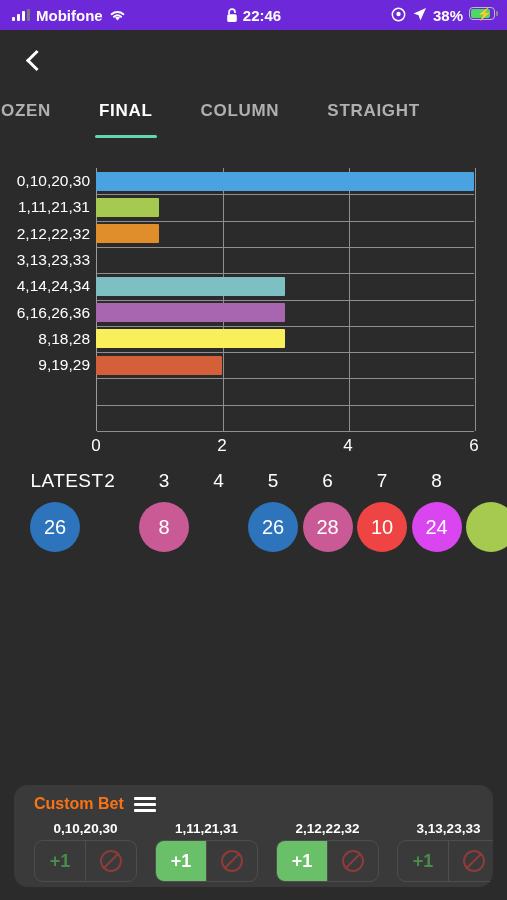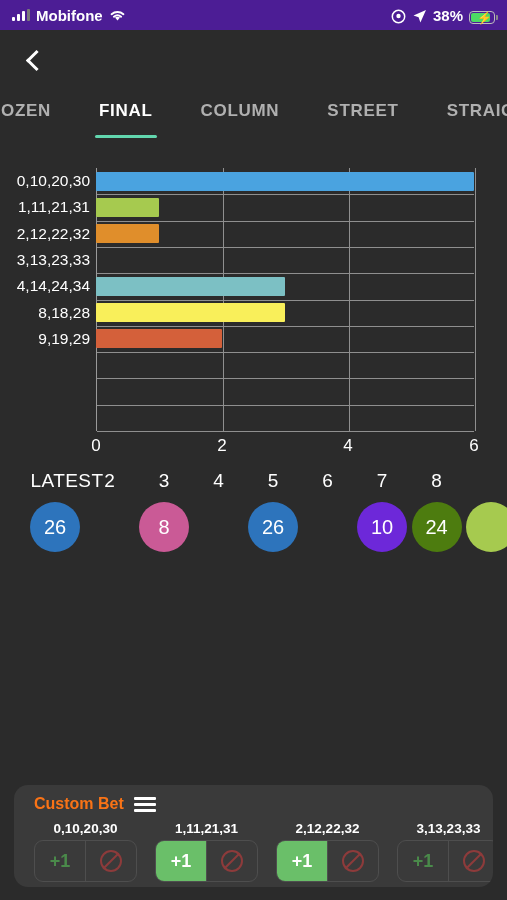--- a/index.html
+++ b/index.html
@@ -8,27 +8,27 @@
     background:#2b2b2b;
     font-family:"Liberation Sans", sans-serif;
     color:#ffffff;
     overflow:hidden;
     position:relative;
   }
 
   
   .statusbar{
     position:absolute; top:0; left:0; width:507px; height:30px;
-    background:#4c1d95; display:flex; align-items:center;
+    background:#6d28d9; display:flex; align-items:center;
     padding:0 12px; font-size:15px; font-weight:bold;
   }
   .sb-left{ display:flex; align-items:center; gap:6px; }
   .sb-center{ position:absolute; left:0; right:0; display:flex;
     justify-content:center; align-items:center; gap:5px; pointer-events:none; }
-  .sb-right{ margin-left:auto; display:flex; align-items:flex-end; gap:6px; }
+  .sb-right{ margin-left:auto; display:flex; align-items:flex-start; gap:6px; }
   .bars{ display:flex; align-items:flex-end; gap:2px; height:12px; }
   .bars i{ display:block; width:3px; background:#fff; border-radius:1px; }
   .bars i:nth-child(1){ height:4px; }
   .bars i:nth-child(2){ height:7px; }
   .bars i:nth-child(3){ height:10px; }
   .bars i:nth-child(4){ height:12px; background:#7a7a7a; }
   .carrier{ font-size:15px; font-weight:bold; letter-spacing:0px; }
   .batt{ position:relative; width:26px; height:13px; border:1.6px solid #bdbdbd;
     border-radius:4px; }
   .batt::after{ content:""; position:absolute; right:-4px; top:3.5px;
@@ -116,20 +116,27 @@
         <i></i>
         <i></i>
       </span>
     <span class="carrier">Mobifone</span>
     <svg width="17" height="13" viewBox="0 0 17 13">
       <path d="M8.5 11.6 L11 8.6 A4.2 4.2 0 0 0 6 8.6 Z" fill="#fff"></path>
       <path d="M2.6 5.2 A9 9 0 0 1 14.4 5.2" stroke="#fff" stroke-width="2" fill="none" stroke-linecap="round"></path>
       <path d="M4.9 7.7 A5.6 5.6 0 0 1 12.1 7.7" stroke="#fff" stroke-width="2" fill="none" stroke-linecap="round"></path>
     </svg>
   </div>
+  <div class="sb-center">
+    <svg width="12" height="15" viewBox="0 0 12 15">
+      <path d="M3 6.5 V4.2 A3 3 0 0 1 9 4.2 V5" stroke="#fff" stroke-width="1.7" fill="none"></path>
+      <rect x="1.2" y="6.3" width="9.6" height="7.6" rx="1.6" fill="#fff"></rect>
+    </svg>
+    <span>22:46</span>
+  </div>
   <div class="sb-right">
     <svg width="15" height="15" viewBox="0 0 15 15">
       <circle cx="7.5" cy="7.5" r="6.2" stroke="#fff" stroke-width="1.5" fill="none"></circle>
       <circle cx="7.5" cy="7" r="2.2" fill="#fff"></circle>
     </svg>
     <svg width="15" height="15" viewBox="0 0 15 15">
       <path d="M14 1 L1.5 6.4 L6.6 8.3 L8.4 13.4 Z" fill="#fff"></path>
     </svg>
     <span class="pct">38%</span>
     <span class="batt">
@@ -142,21 +149,20 @@
 <div class="navbar">
   <div class="backbtn">
     <span class="chev"></span>
   </div>
 </div>
 
 <div class="tabs">
     <div class="tab first">DOZEN</div>
     <div class="tab active">FINAL</div>
     <div class="tab">COLUMN</div>
-    <div class="tab">STREET</div>
     <div class="tab">STRAIGHT</div>
   </div>
 
 <div class="chart">
   <div class="chart-grid">
       <div class="vline" style="left: 126px;"></div>
       <div class="vline" style="left: 252px;"></div>
       <div class="vline" style="left: 378px;"></div>
       <div class="hline" style="top: 26.3px;"></div>
       <div class="hline" style="top: 52.6px;"></div>
@@ -183,20 +189,24 @@
         <div class="bar" style="width: 63px; background: rgb(224, 142, 43);"></div>
       </div>
       <div class="row">
         <div class="row-label">3,13,23,33</div>
       </div>
       <div class="row">
         <div class="row-label">4,14,24,34</div>
         <div class="bar" style="width: 189px; background: rgb(124, 192, 196);"></div>
       </div>
       <div class="row">
+        <div class="row-label">6,16,26,36</div>
+        <div class="bar" style="width: 189px; background: rgb(168, 101, 176);"></div>
+      </div>
+      <div class="row">
         <div class="row-label">8,18,28</div>
         <div class="bar" style="width: 189px; background: rgb(249, 239, 90);"></div>
       </div>
       <div class="row">
         <div class="row-label">9,19,29</div>
         <div class="bar" style="width: 126px; background: rgb(212, 96, 58);"></div>
       </div>
     </div>
   <div class="xaxis">
       <span class="xtick" style="left: 96px;">0</span>
@@ -214,22 +224,23 @@
       <span class="lat-h" style="left: 218.5px;">4</span>
       <span class="lat-h" style="left: 273px;">5</span>
       <span class="lat-h" style="left: 327.5px;">6</span>
       <span class="lat-h" style="left: 382px;">7</span>
       <span class="lat-h" style="left: 436.5px;">8</span>
     </div>
   <div class="circles">
       <div class="circ" style="left: 30px; background: rgb(45, 116, 188);">26</div>
       <div class="circ" style="left: 139px; background: rgb(202, 90, 150);">8</div>
       <div class="circ" style="left: 248px; background: rgb(45, 116, 188);">26</div>
-      <div class="circ" style="left: 357px; background: #6d28d9;">10</div>
-      <div class="circ" style="left: 411.5px; background: #4d7c0f;">24</div>
+      <div class="circ" style="left: 302.5px; background: rgb(202, 90, 150);">28</div>
+      <div class="circ" style="left: 357px; background: #ef4444;">10</div>
+      <div class="circ" style="left: 411.5px; background: #d946ef;">24</div>
       <div class="circ" style="left: 466px; background: rgb(166, 202, 79);"></div>
     </div>
 </div>
 
 <div class="custombet">
   <div class="cb-title-row">
     <span class="cb-title">Custom Bet</span>
     <span class="hamb">
         <i></i>
         <i></i>

